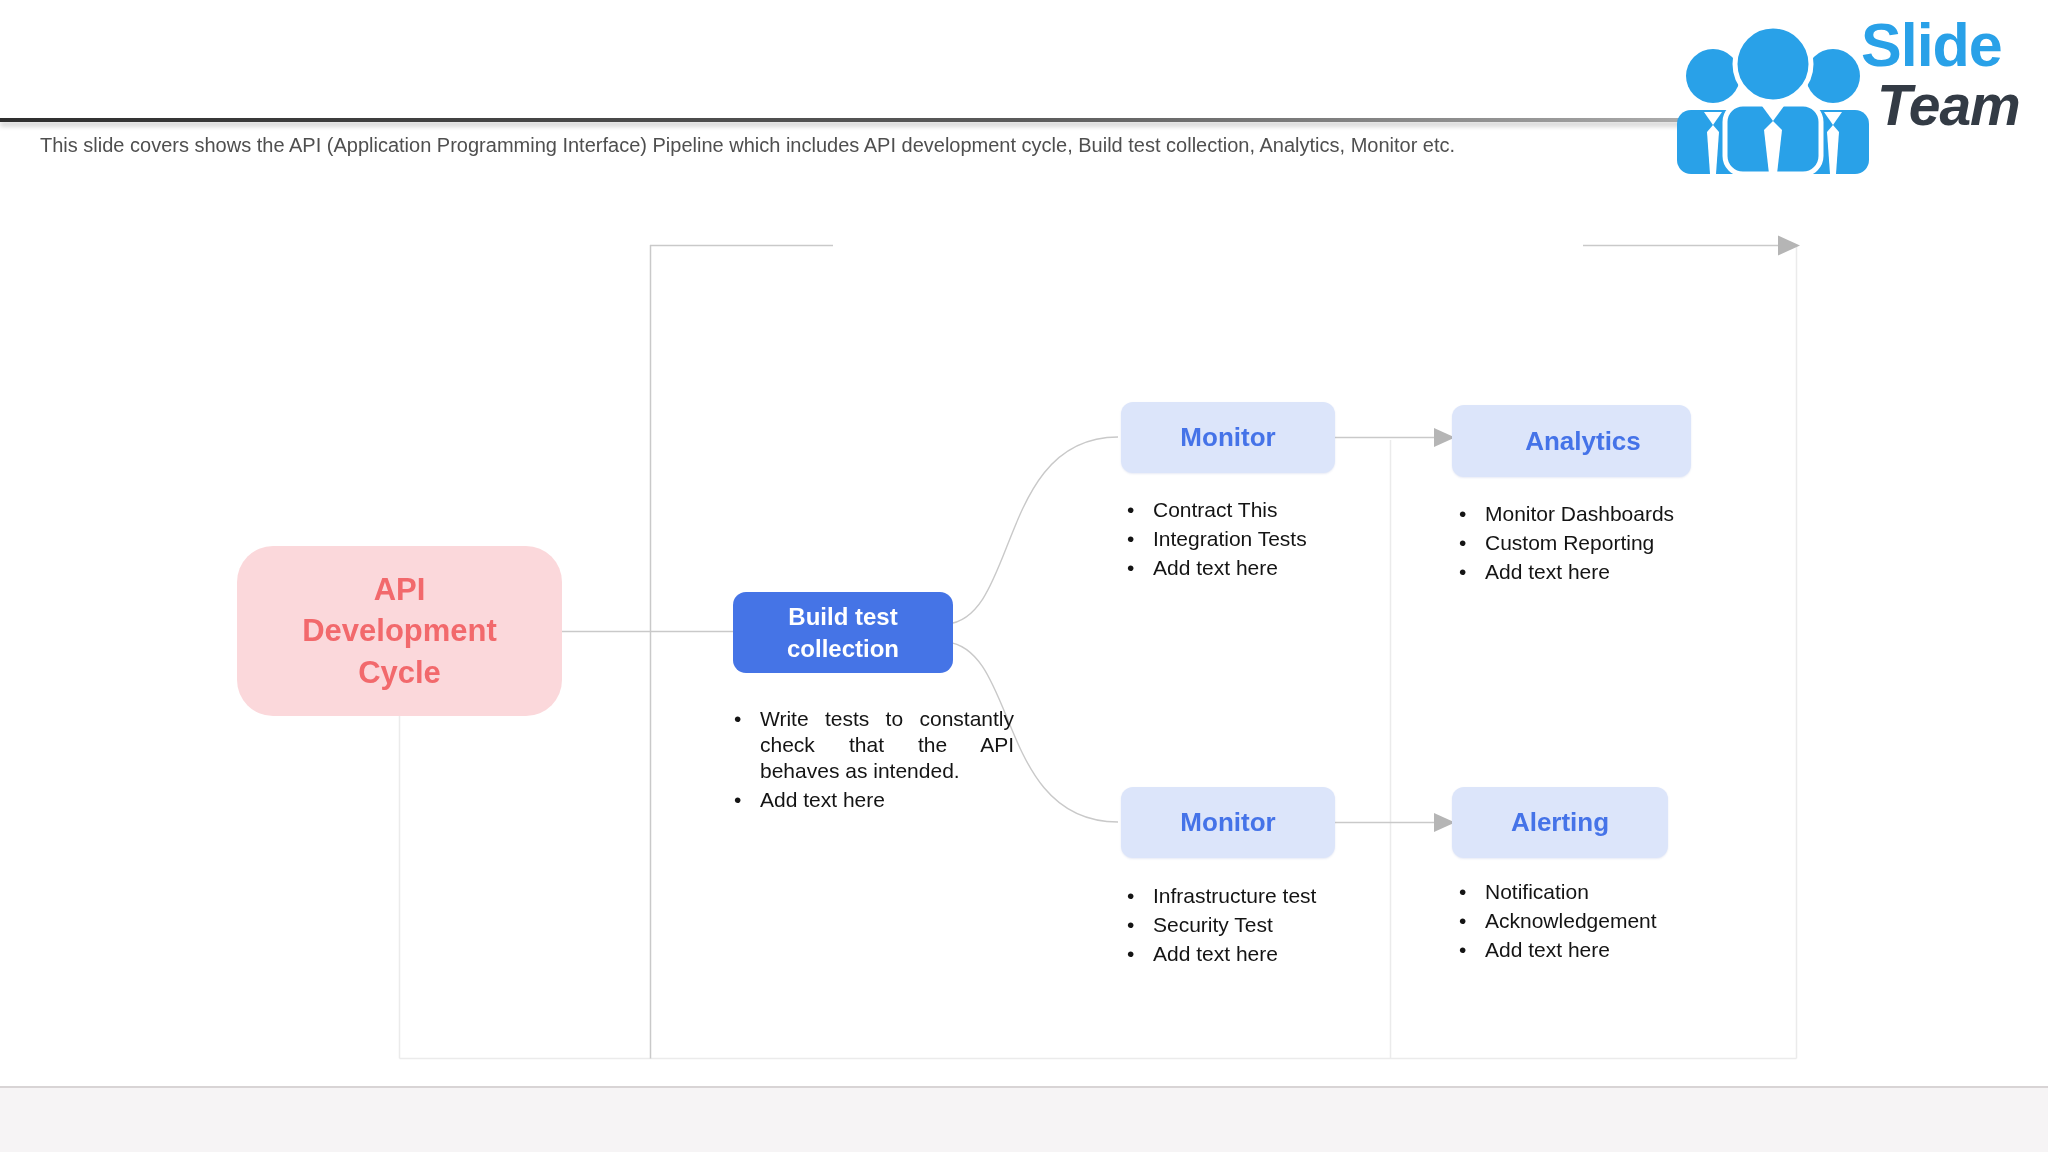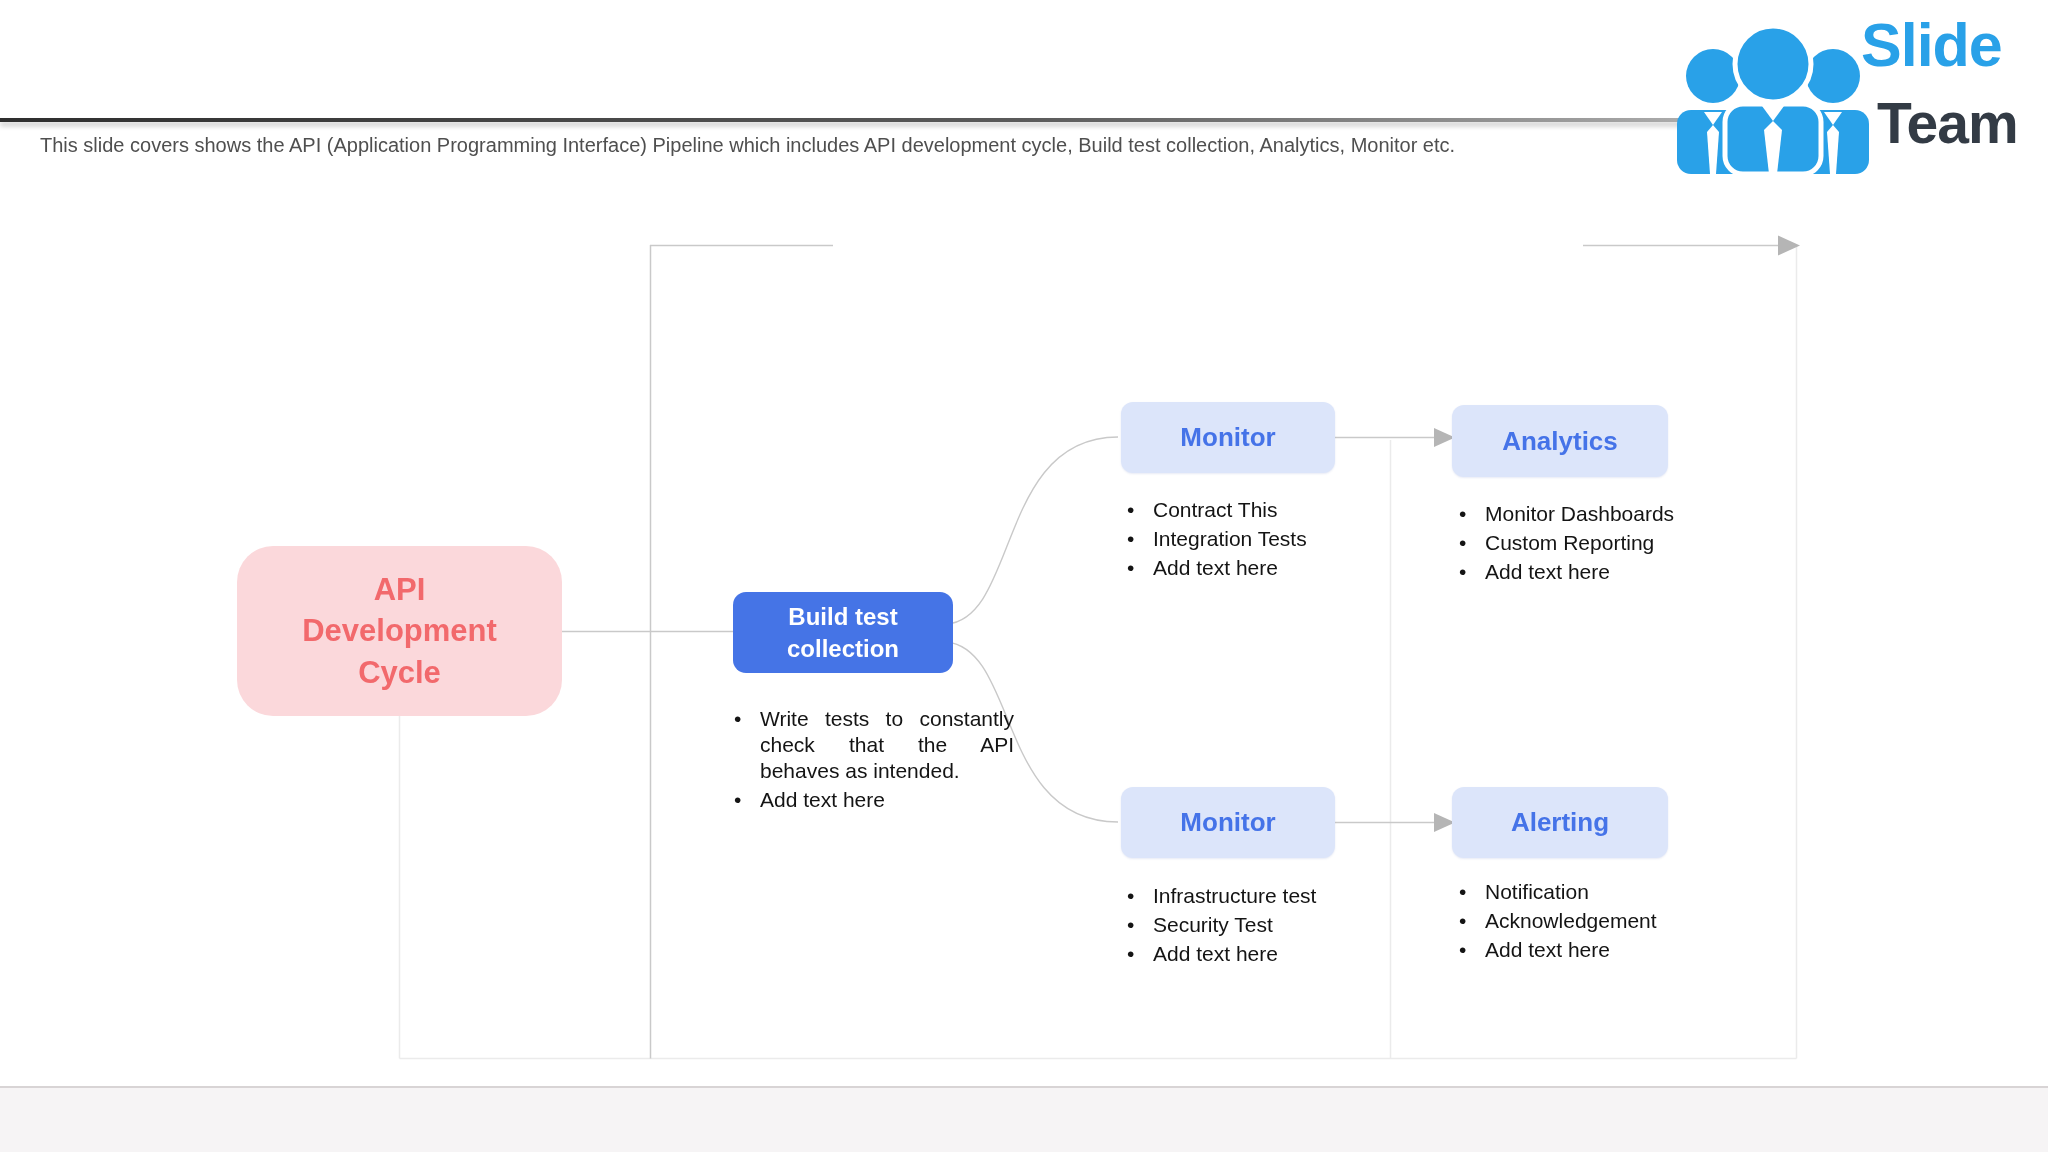--- a/index.html
+++ b/index.html
@@ -24,22 +24,22 @@
     font-size:20px; color:var(--subtitle-color);
   }
   
   .logo { position:absolute; left:1665px; top:4px; width:383px; height:170px; z-index:2; }
   .logo svg { position:absolute; left:8px; top:0; }
   .logo-slide {
     position:absolute; left:196px; top:6px; font-size:61px; font-weight:700;
     letter-spacing:-1px; color:var(--logo-blue);
   }
   .logo-team {
-    position:absolute; left:212px; top:86px; font-size:57px; font-weight:700;
-    letter-spacing:-1px; color:var(--logo-dark);
+    position:absolute; left:212px; top:68px; font-size:57px; font-weight:700;
+    letter-spacing:-1px; color:var(--logo-dark);font-style:italic;
   }
   
   .overlay { position:absolute; left:0; top:0; z-index:0; }
   .banner {
     position:absolute; left:833px; top:214px; width:750px; height:61px; z-index:2;
     background:var(--banner-bg); border-radius:9px; color:var(--banner-text);
     font-size:31px; font-weight:700; letter-spacing:.5px; text-align:center;
     line-height:61px; box-shadow:0 2px 3px rgba(0,0,0,.12);
   }
   .devbox {
@@ -145,21 +145,21 @@
 
   <div class="node" style="left:1121px; top:402px; width:214px; height:71px;">
     <span>Monitor</span>
   </div>
   <ul class="list" style="left:1123px; top:497px; width:230px;">
     <li>Contract This</li>
     <li>Integration Tests</li>
     <li>Add text here</li>
   </ul>
 
-  <div class="node" style="left:1452px; top:405px; width:216px; height:72px;">
+  <div class="node" style="left:1452px; top:405px; width:216px; height:72px;padding-left:23px;">
     <span>Analytics</span>
   </div>
   <ul class="list" style="left:1455px; top:501px; width:250px;">
     <li>Monitor Dashboards</li>
     <li>Custom Reporting</li>
     <li>Add text here</li>
   </ul>
 
   <div class="node" style="left:1121px; top:787px; width:214px; height:71px;">
     <span>Monitor</span>

